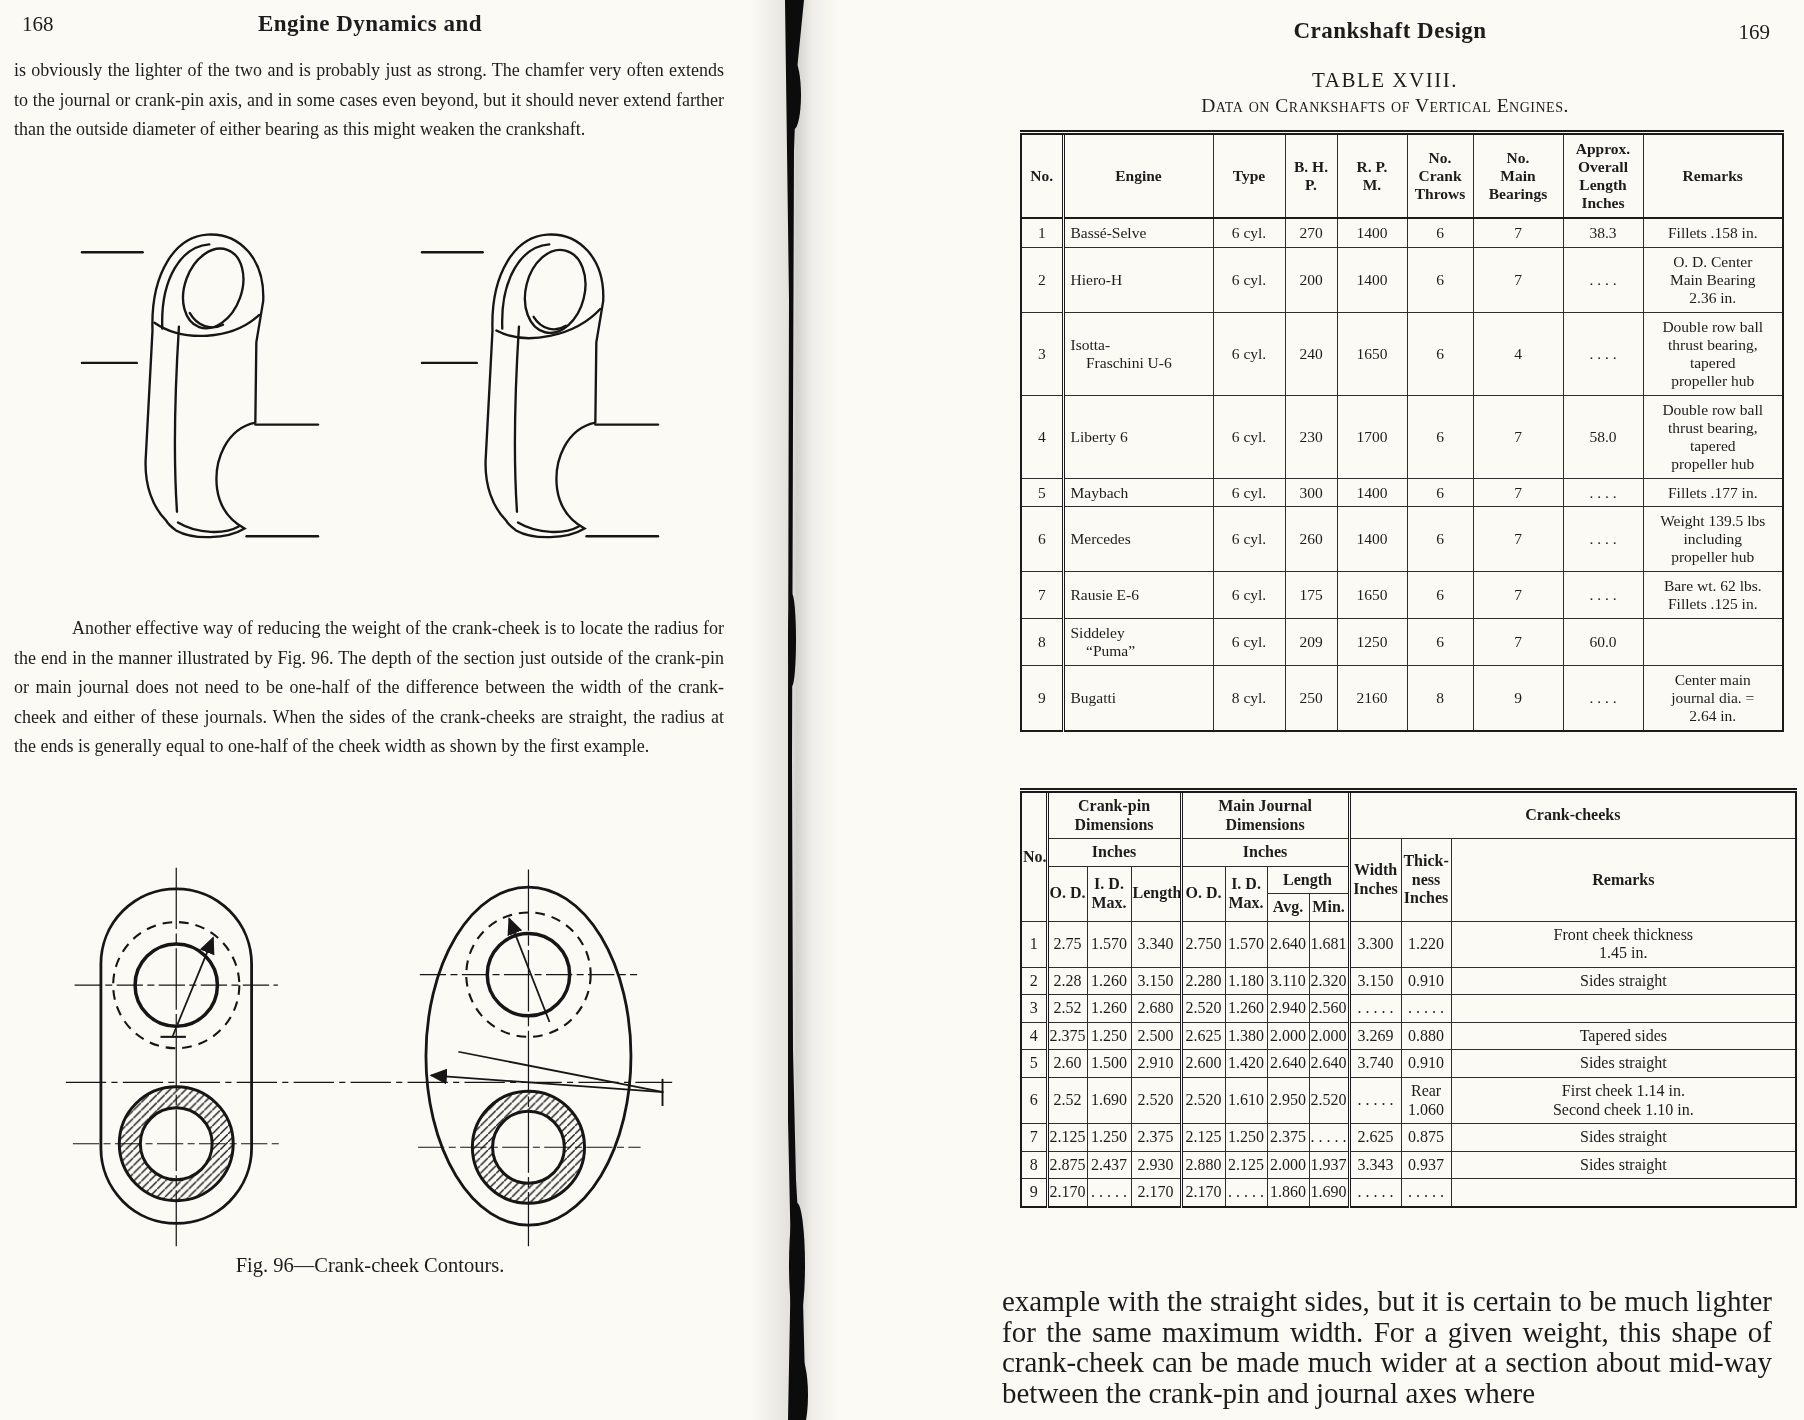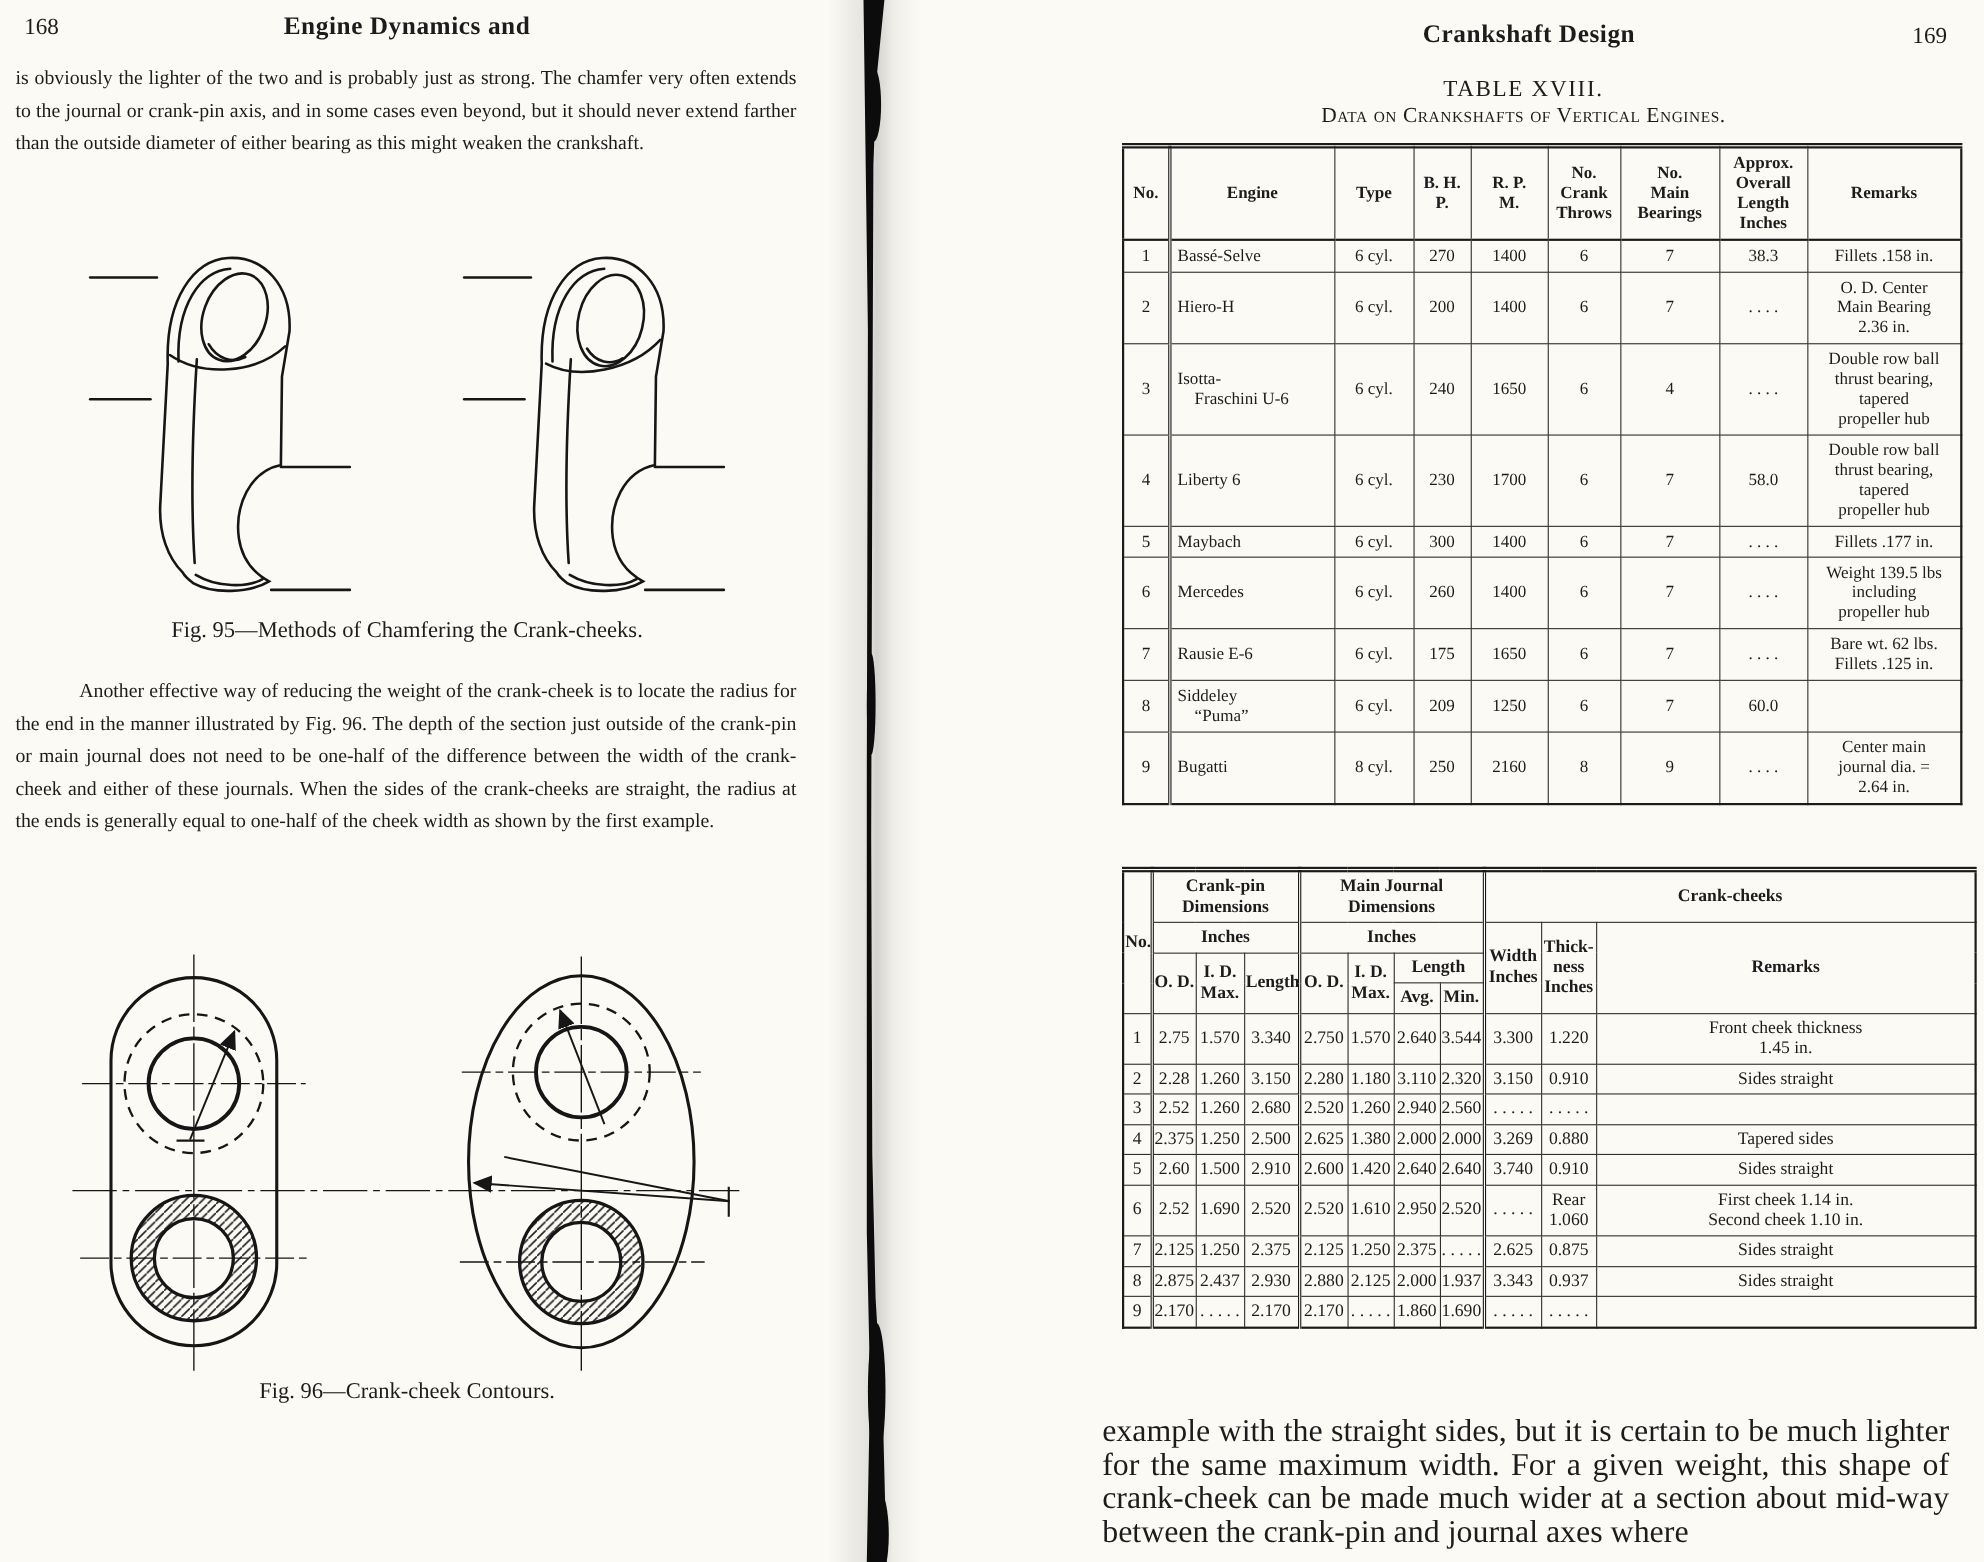--- a/index.html
+++ b/index.html
@@ -71,21 +71,20 @@
       <path d="M84,118 C82,66 104,34 132,32"></path>
       <path d="M100,316 C120,328 148,328 162,320"></path>
       <path d="M101,116 C97,180 95,245 99,305"></path>
       <path d="M78,120 C108,136 158,126 184,98"></path>
       <ellipse cx="138" cy="80" rx="30" ry="43" transform="rotate(14 138 80)"></ellipse>
       <path d="M116,106 C124,119 138,122 149,115"></path>
       <path d="M179,216 H243"></path>
       <path d="M170,330 H243"></path>
     </svg>
   </div>
-  <div class="abs caption" style="left:0;top:562px;width:740px;">Fig. 95—Methods of Chamfering the Crank-cheeks.</div>
 
   <div class="abs para indent" style="left:14px;top:614px;width:710px;">Another effective way of reducing the weight of the crank-cheek is to locate the radius for the end in the manner illustrated by Fig. 96.  The depth of the section just outside of the crank-pin or main journal does not need to be one-half of the difference between the width of the crank-cheek and either of these journals.  When the sides of the crank-cheeks are straight, the radius at the ends is generally equal to one-half of the cheek width as shown by the first example.</div>
 
   <svg class="abs fig" style="left:62px;top:866px;" width="614" height="382" viewBox="0 0 700 436" fill="none" stroke="#161616">
     <defs>
       <pattern id="hatch" patternUnits="userSpaceOnUse" width="9" height="9">
         <path d="M0,9 L9,0" stroke="#1a1a1a" stroke-width="1.6"></path>
       </pattern>
       <marker id="arr" markerWidth="11" markerHeight="9" refX="9" refY="4.5" orient="auto">
         <path d="M0,0 L10,4.5 L0,9 Z" fill="#161616" stroke="none"></path>
@@ -343,21 +342,21 @@
     </thead>
     <tbody>
         <tr>
           <td>1</td>
           <td class="dbl-l">2.75</td>
           <td>1.570</td>
           <td>3.340</td>
           <td class="dbl-l">2.750</td>
           <td>1.570</td>
           <td>2.640</td>
-          <td>3.544</td>
+          <td>1.681</td>
           <td class="dbl-l">3.300</td>
           <td>1.220</td>
           <td class="c-rem">Front cheek thickness
 1.45 in.</td>
         </tr>
         <tr>
           <td>2</td>
           <td class="dbl-l">2.28</td>
           <td>1.260</td>
           <td>3.150</td>

